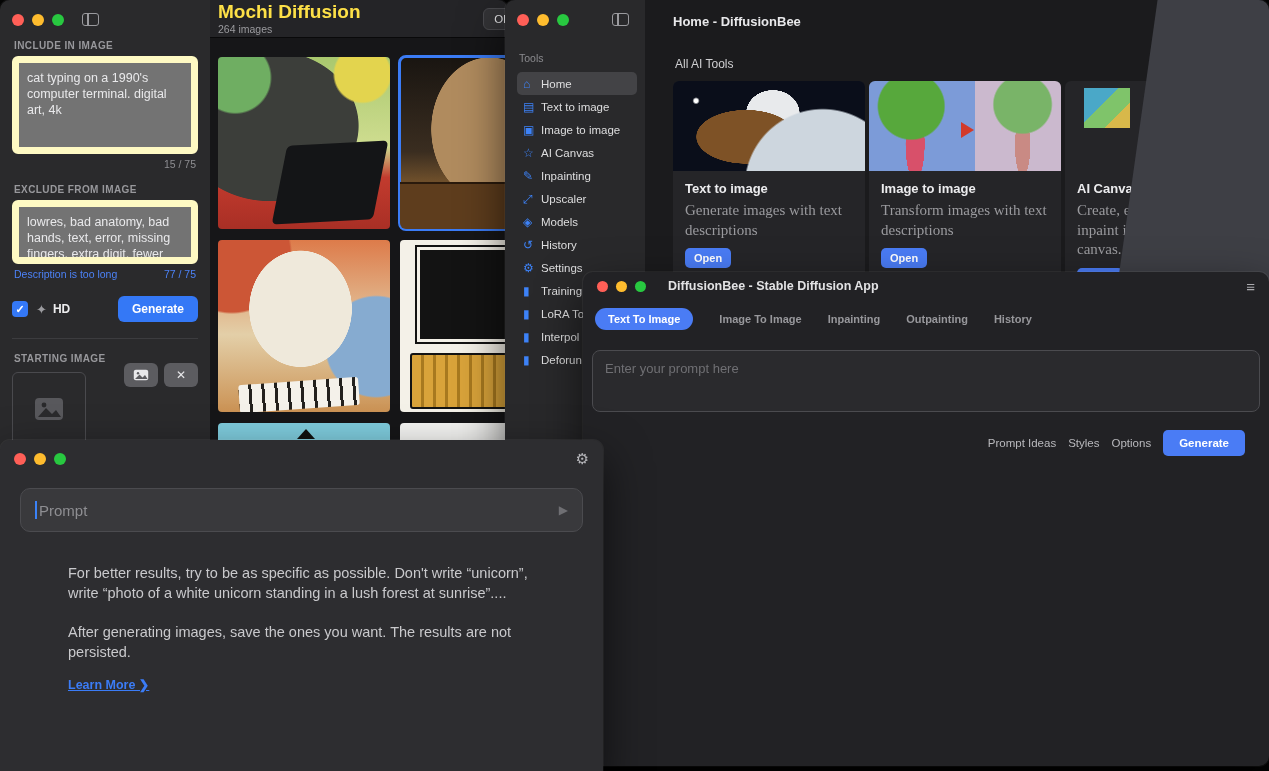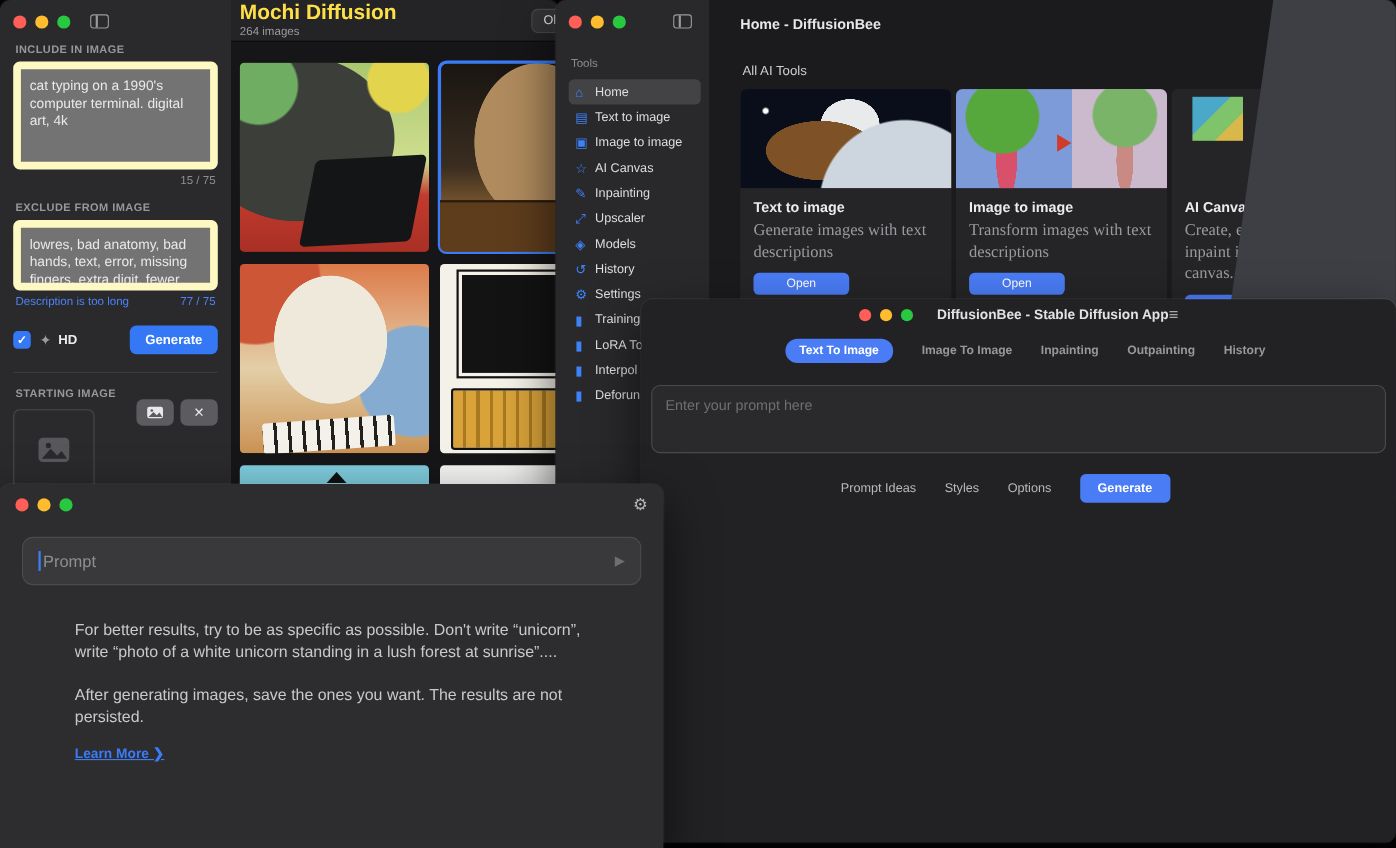--- a/index.html
+++ b/index.html
@@ -91,21 +91,21 @@
   .db-title { font-size:13px; font-weight:bold; color:#e8e8ea; }
   .db-hicons { margin-left:auto; display:flex; align-items:center; gap:18px; padding-right:28px; }
   .kebab { width:3px; height:3px; background:#b9b9bd; border-radius:50%; box-shadow:0 6px 0 #b9b9bd, 0 12px 0 #b9b9bd; margin-top:-10px; }
   .section-title { font-size:12px; color:#cfcfd1; margin:28px 0 10px 2px; }
   .cards { display:flex; gap:4px; }
   .card { width:192px; background:#252528; border-radius:6px; overflow:hidden; flex:none; }
   .card-img { height:90px; position:relative; }
   .card-body { padding:10px 12px 12px 12px; }
   .card-title { font-size:13px; font-weight:bold; color:#ececee; margin-bottom:5px; }
   .card-desc { font-size:15px; color:#9a9a9e; line-height:1.3; min-height:27px;font-family:Liberation Serif, serif; }
-  .open-btn { margin-top:8px; background:#4a7cf5; color:#fff; border:none; border-radius:5px; font-size:11px; font-weight:normal; padding:4px 30px; }
+  .open-btn { margin-top:8px; background:#4a7cf5; color:#fff; border:none; border-radius:5px; font-size:11px; font-weight:bold; padding:4px 9px; }
   .cards2 { display:flex; gap:4px; margin-top:10px; }
   .card2 { width:192px; height:120px; border-radius:6px 6px 0 0; overflow:hidden; flex:none; }
 
   .img-astro { background:
     radial-gradient(circle at 78% 118%, #cdd6de 0 42%, transparent 43%),
     radial-gradient(ellipse 26% 30% at 38% 62%, #7e5226 0 99%, transparent 100%),
     radial-gradient(ellipse 14% 26% at 52% 36%, #e8eaec 0 99%, transparent 100%),
     radial-gradient(circle at 12% 22%, #ffffff 0 1%, transparent 2%),
     radial-gradient(circle at 28% 68%, #ffffff 0 1%, transparent 2%),
     #0a0e1a; }
@@ -130,32 +130,32 @@
     linear-gradient(90deg,#20331f 0 60%, #2a3d26 60% 100%); }
   .img-blonde { background: repeating-linear-gradient(115deg,#c9a36a 0 14px,#a07c48 14px 24px,#6e5838 24px 30px); }
   .img-blonde::after { content:""; position:absolute; right:0; top:0; width:28%; height:100%; background:#3e3f45; transform:skewX(-8deg) translateX(10px); }
   .img-corgi { background: linear-gradient(90deg,#b6b2ac 0 50%, #8a9a3e 50% 100%); }
   .img-corgi::after { content:""; position:absolute; right:18%; top:40%; width:34px; height:26px; background:
     radial-gradient(circle at 20% 100%, #d88a3e 0 45%, transparent 46%),
     radial-gradient(circle at 80% 100%, #e9c folding 0, transparent 0),
     radial-gradient(circle at 78% 100%, #efe2ce 0 45%, transparent 46%); }
 
   
-  #dbfront { left:583px; top:272px; width:686px; height:494px; background:#222225; z-index:3; display:flex; flex-direction:column;align-items:center; }
+  #dbfront { left:583px; top:272px; width:686px; height:494px; background:#222225; z-index:3; display:flex; flex-direction:column; }
   .f-titlebar { height:28px; display:flex; align-items:center; padding:0 14px; flex:none; }
   .f-titlebar .light { width:11px; height:11px; }
   .f-title { font-size:12.5px; font-weight:bold; color:#e2e2e4; margin-left:22px; }
   .hamburger { margin-left:auto; color:#a9a9ad; font-size:15px; }
   .f-tabs { display:flex; align-items:center; gap:26px; padding:8px 0 8px 12px; flex:none; }
   .f-tab { font-size:11px; color:#98989c; font-weight:bold; }
   .f-tab.active { background:#4a7cf5; color:#fff; border-radius:13px; padding:5px 13px; }
   .f-promptwrap { padding:12px 9px 0 9px; flex:none; }
   .f-prompt { width:668px; height:62px; background:#2a2a2d; border:1px solid #4b4b4f; border-radius:8px; resize:none; color:#e8e8ea; font-size:13px; padding:10px 12px; font-family:"Liberation Sans", sans-serif; }
   .f-prompt::placeholder { color:#6f6f73; }
-  .f-actions { display:flex; align-items:center; justify-content:flex-end; gap:26px; padding:14px 24px 0 0; flex:none; }
+  .f-actions { display:flex; align-items:center; justify-content:flex-end; gap:12px; padding:14px 24px 0 0; flex:none; }
   .f-action { font-size:11.5px; color:#b9b9bd; }
   .f-generate { background:#4a7cf5; color:#fff; border:none; border-radius:5px; font-size:11.5px; font-weight:bold; padding:7px 16px; }
   .f-spacer { flex:1; }
   .f-status { height:24px; background:#1c1c1e; border-top:1px solid #101012; display:flex; align-items:center; padding-left:24px; font-size:10.5px; color:#98989c; flex:none; margin-bottom:4px; }
 
   
   #mini { left:0; top:440px; width:603px; height:340px; background:#2d2d30; z-index:4; }
   .m-titlebar { height:38px; display:flex; align-items:center; padding:0 14px; }
   .m-gear { margin-left:auto; color:#b5b5b9; font-size:15px; }
   .m-inputwrap { margin:10px 20px 0 20px; height:44px; background:#39393c; border:1px solid #4b4b4f; border-radius:10px; display:flex; align-items:center; padding:0 14px; }

